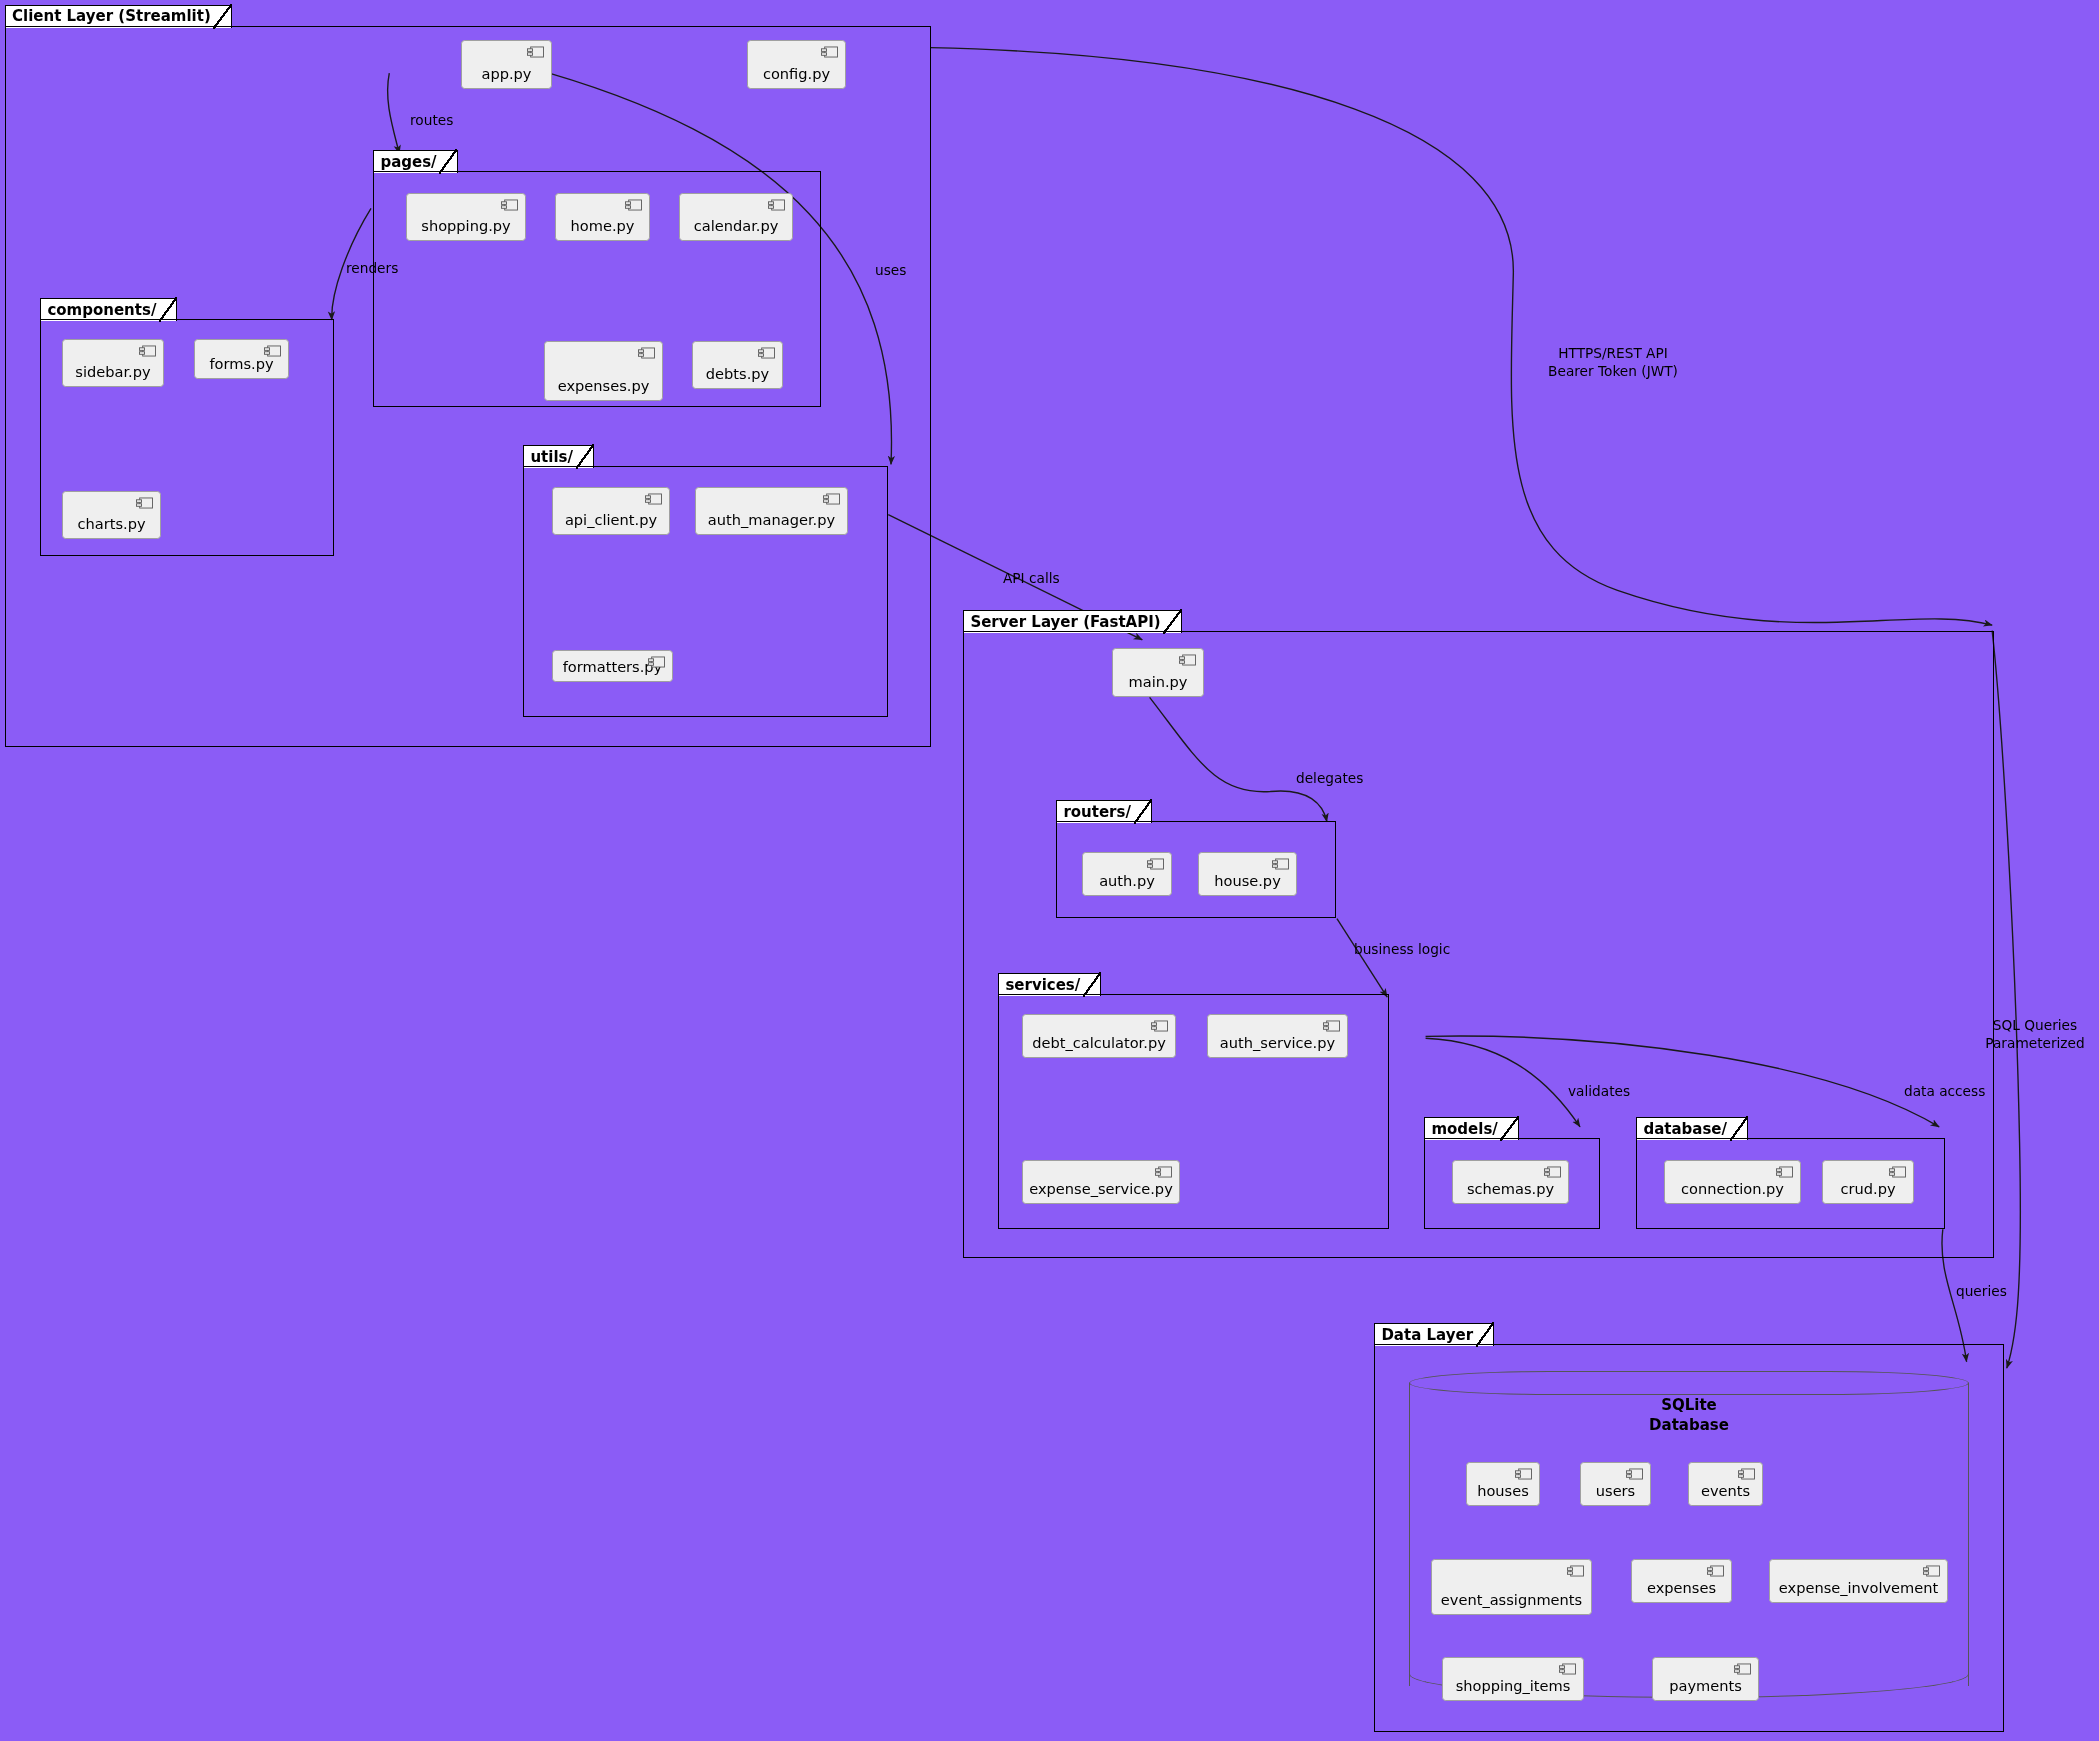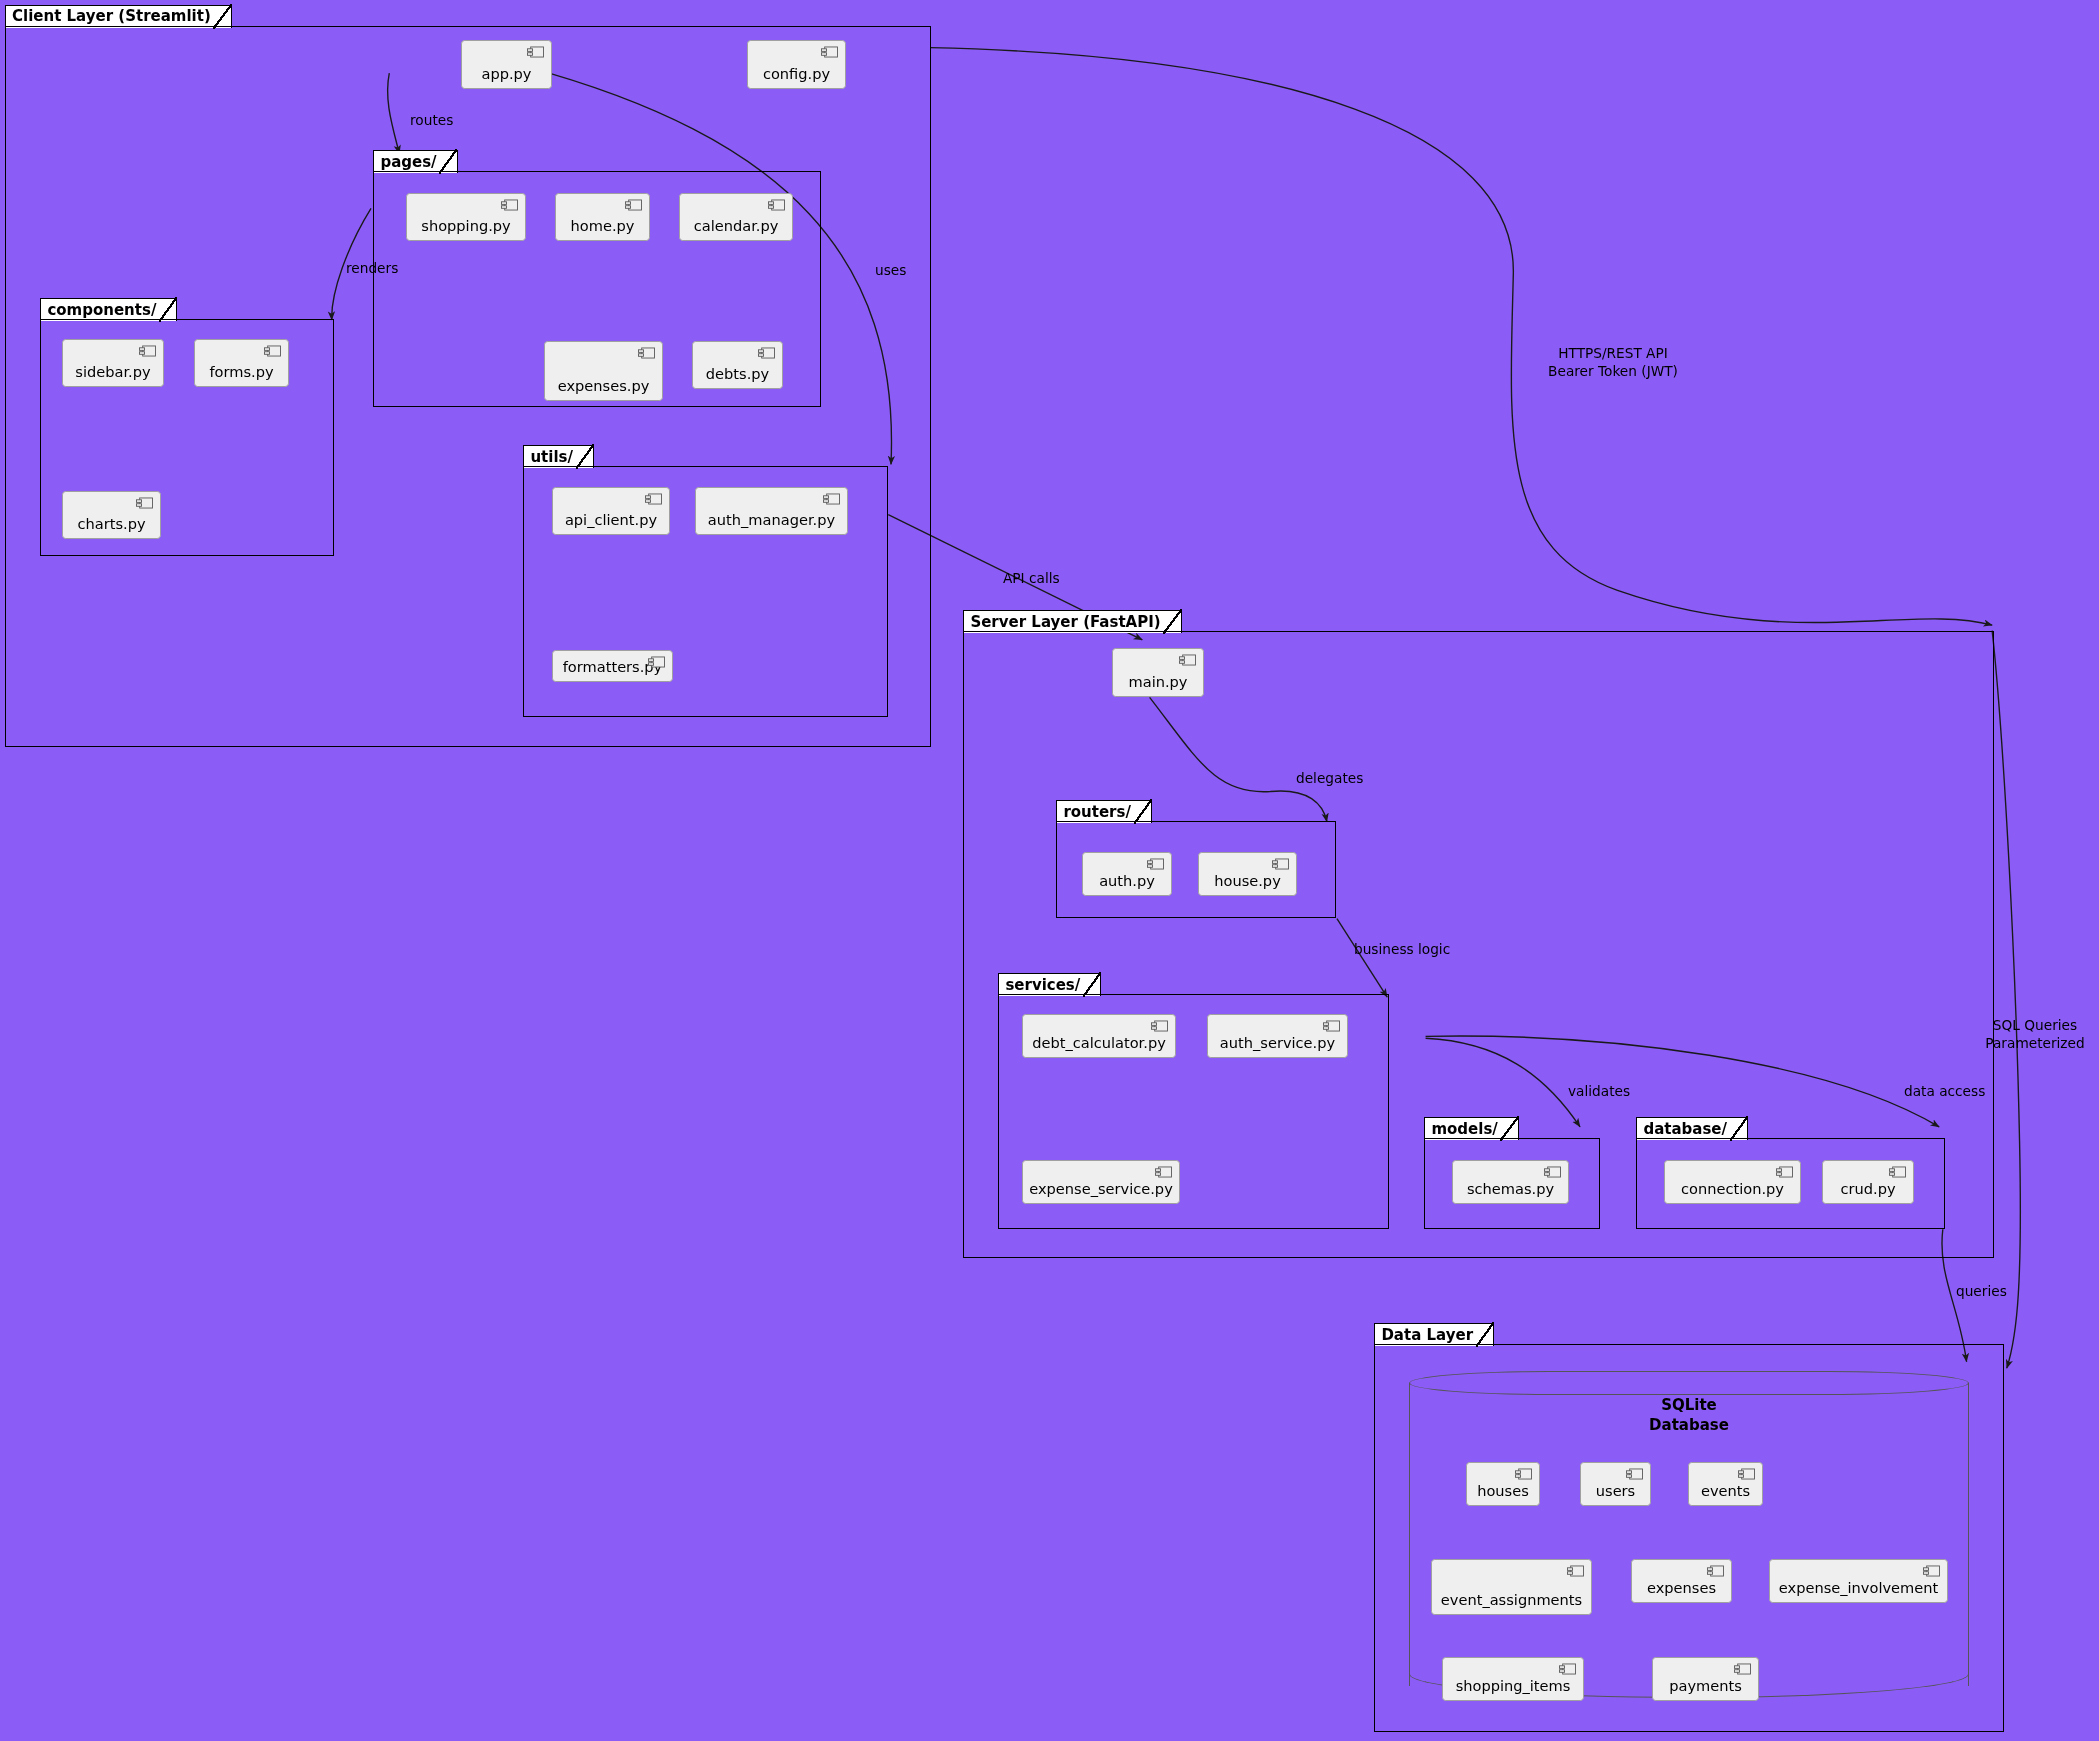--- a/index.html
+++ b/index.html
@@ -264,21 +264,21 @@
     <div class="pkg-body"></div>
   </div>
   <div class="comp" style="left:62px; top:339px; width:102px; height:48px;">
     <svg class="comp-icon" viewBox="0 0 19 13">
       <rect x="4" y="1" width="14" height="11" fill="#efefef" stroke="#5a5a5a" stroke-width="1"></rect>
       <rect x="0.5" y="3" width="5.5" height="2.8" fill="#efefef" stroke="#5a5a5a" stroke-width="1"></rect>
       <rect x="0.5" y="7.3" width="5.5" height="2.8" fill="#efefef" stroke="#5a5a5a" stroke-width="1"></rect>
     </svg>
     <span class="comp-label">sidebar.py</span>
   </div>
-  <div class="comp" style="left:194px; top:339px; width:95px; height:48px;">
+  <div class="comp" style="left:194px; top:339px; width:95px; height:40px;">
     <svg class="comp-icon" viewBox="0 0 19 13">
       <rect x="4" y="1" width="14" height="11" fill="#efefef" stroke="#5a5a5a" stroke-width="1"></rect>
       <rect x="0.5" y="3" width="5.5" height="2.8" fill="#efefef" stroke="#5a5a5a" stroke-width="1"></rect>
       <rect x="0.5" y="7.3" width="5.5" height="2.8" fill="#efefef" stroke="#5a5a5a" stroke-width="1"></rect>
     </svg>
     <span class="comp-label">forms.py</span>
   </div>
   <div class="comp" style="left:62px; top:491px; width:99px; height:48px;">
     <svg class="comp-icon" viewBox="0 0 19 13">
       <rect x="4" y="1" width="14" height="11" fill="#efefef" stroke="#5a5a5a" stroke-width="1"></rect>

